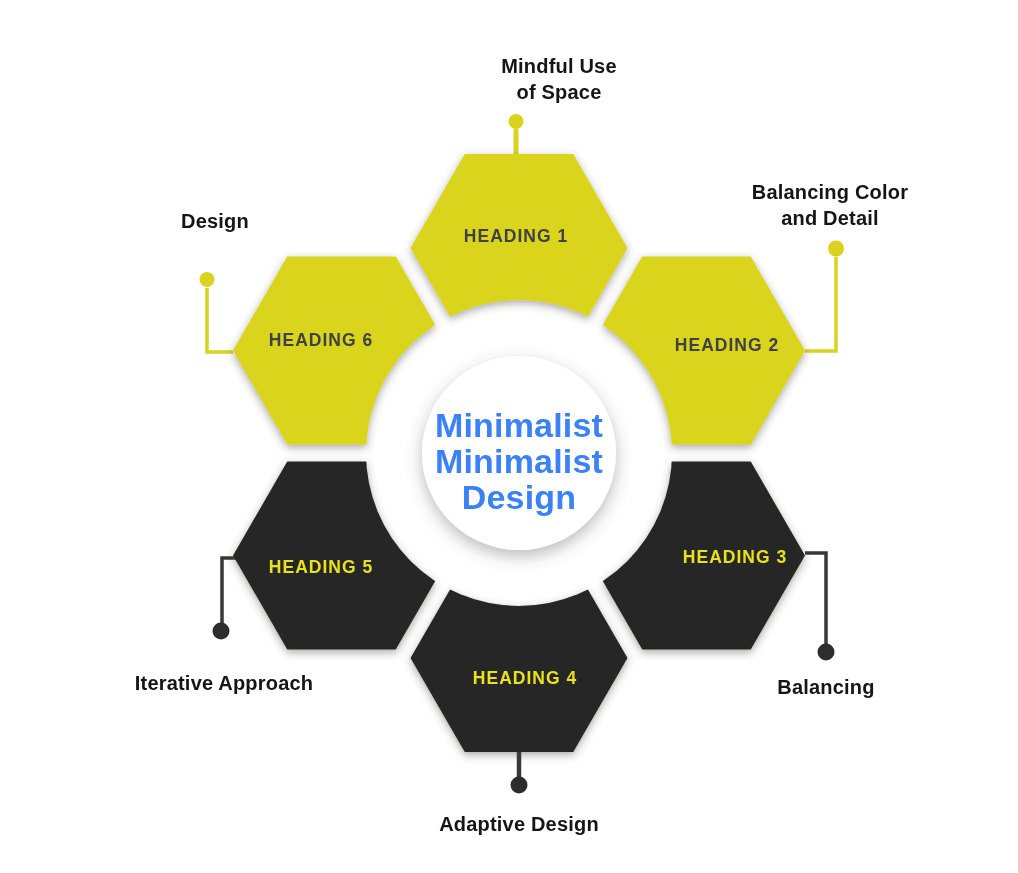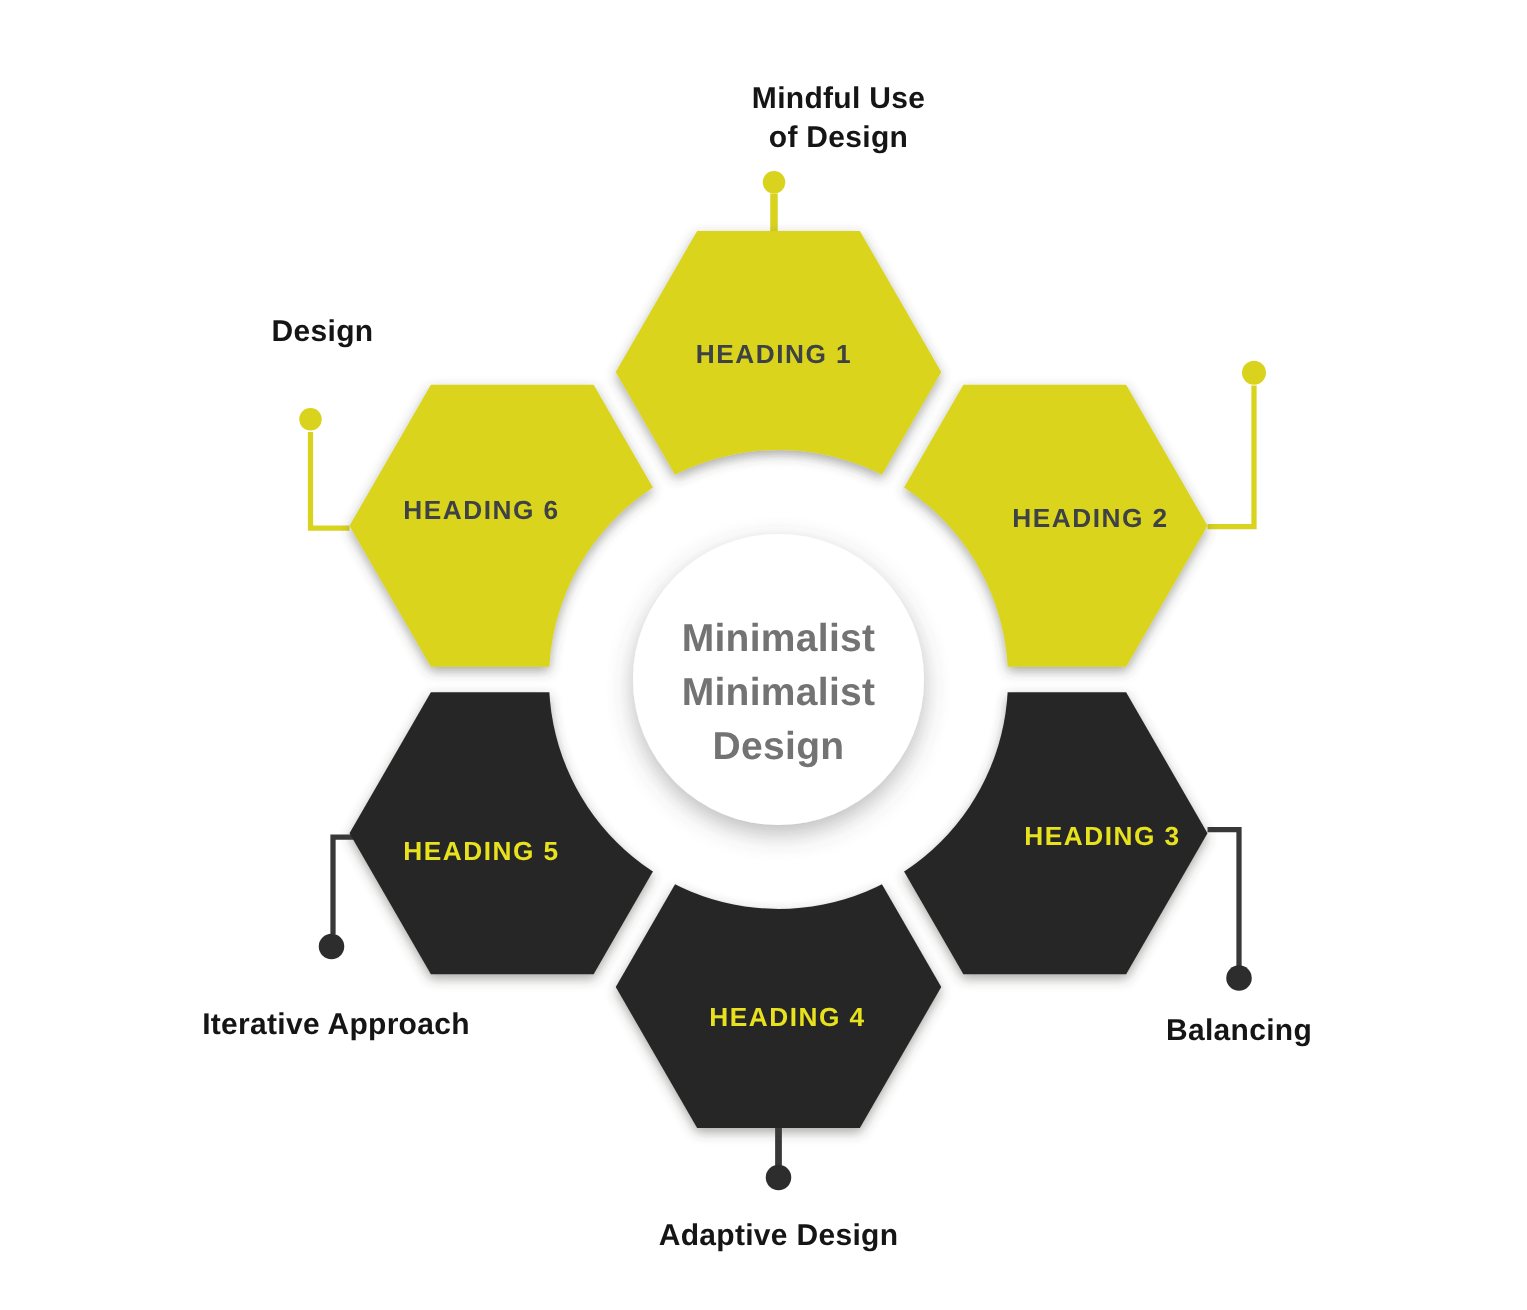--- a/index.html
+++ b/index.html
@@ -29,22 +29,22 @@
     text-align: center;
   }
   .lbl span { display: block; }
   .lbl.centered { transform: translateX(-50%); }
   .center-title {
     position: absolute;
     left: 519px;
     top: 461px;
     transform: translate(-50%, -50%);
     text-align: center;
-    color: #737373;
-    font-size: 26px;
+    color: #3b82f6;
+    font-size: 34px;
     line-height: 36px;
     font-weight: 600;
     letter-spacing: 0.2px;
     white-space: nowrap;
   }
   .center-title span { display: block; }
 </style>
 </head>
 <body>
 
@@ -109,23 +109,27 @@
       <text class="hex-heading" x="727" y="345" text-anchor="middle" dominant-baseline="central" fill="#3e4145">HEADING 2</text>
       <text class="hex-heading" x="735" y="557" text-anchor="middle" dominant-baseline="central" fill="#e8e11e">HEADING 3</text>
       <text class="hex-heading" x="525" y="678" text-anchor="middle" dominant-baseline="central" fill="#e8e11e">HEADING 4</text>
       <text class="hex-heading" x="321" y="567" text-anchor="middle" dominant-baseline="central" fill="#e8e11e">HEADING 5</text>
       <text class="hex-heading" x="321" y="340" text-anchor="middle" dominant-baseline="central" fill="#3e4145">HEADING 6</text>
     </g>
   </svg>
 
   <div class="lbl centered" style="left:536px; top:53px;margin-left:23px;">
     <span>Mindful Use</span>
-    <span>of Design</span>
+    <span>of Space</span>
   </div>
 
+  <div class="lbl centered" style="left:830px; top:179px;">
+    <span>Balancing Color</span>
+    <span>and Detail</span>
+  </div>
 
   <div class="lbl centered" style="left:826px; top:674px;">
     <span>Balancing</span>
   </div>
 
   <div class="lbl centered" style="left:519px; top:811px;">
     <span>Adaptive Design</span>
   </div>
 
   <div class="lbl centered" style="left:224px; top:658px;margin-top:12px;">

